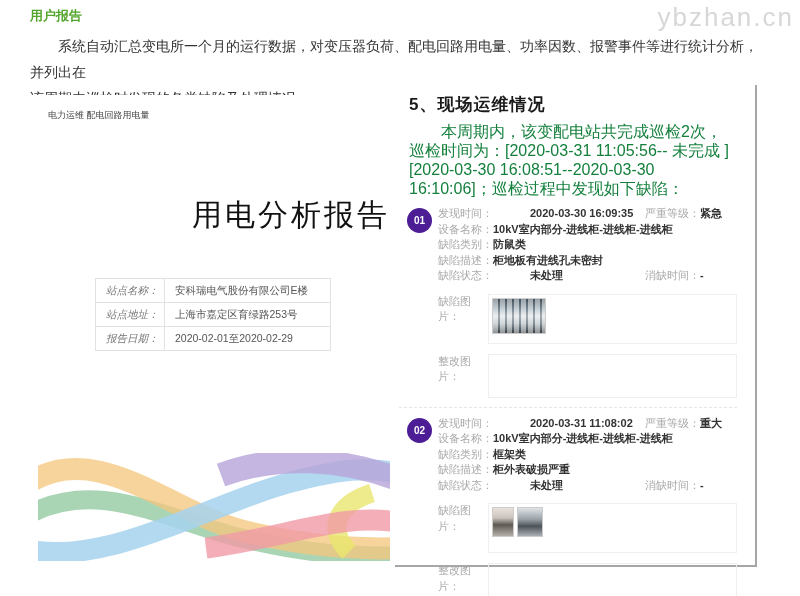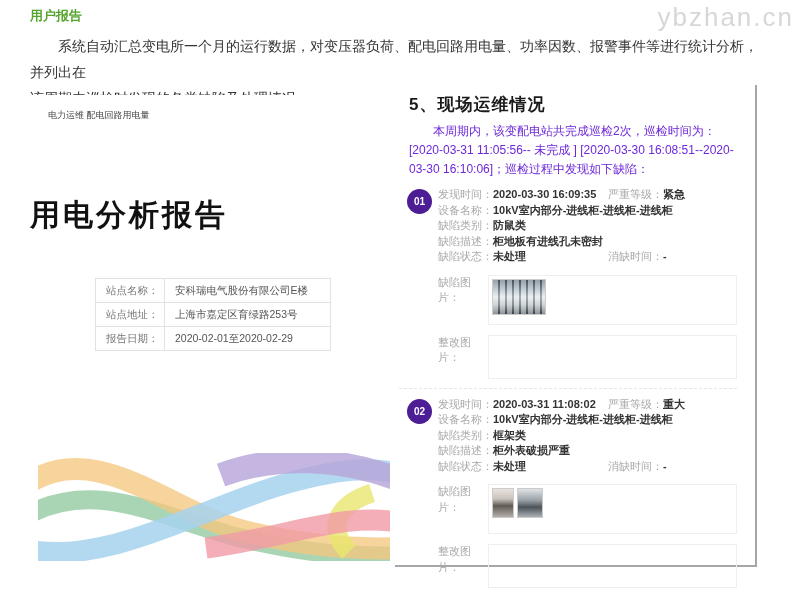--- a/index.html
+++ b/index.html
@@ -8,42 +8,42 @@
 
   
   .wm{position:absolute;top:2px;right:6px;font-size:26px;letter-spacing:2px;color:#d7d7d7;}
   .sect-title{position:absolute;left:30px;top:7px;font-size:13px;font-weight:bold;color:#54a52d;text-align:center;}
   .intro{position:absolute;left:30px;top:33px;width:740px;font-size:14px;line-height:26px;color:#333;}
   .intro .l1{text-indent:2em;}
 
   
   .cover{position:absolute;left:30px;top:95px;width:360px;height:495px;background:#fff;}
   .slogan{position:absolute;left:18px;top:14px;font-size:9px;color:#444;}
-  .cover-title{position:absolute;left:0;top:100px;width:100%;text-align:left;font-size:30px;font-weight:bold;color:#111;letter-spacing:3px;}
+  .cover-title{position:absolute;left:0;top:100px;width:100%;text-align:right;font-size:30px;font-weight:normal;color:#111;letter-spacing:3px;}
   .cover-table{position:absolute;left:65px;top:183px;width:236px;border-collapse:collapse;font-size:10.5px;}
   .cover-table td{border:1px solid #e2e2e2;height:23px;padding:0 0 0 10px;}
-  .cover-table td.k{width:58px;color:#777;}
+  .cover-table td.k{width:58px;color:#777;font-style:italic;}
   .cover-table td.v{color:#555;}
   .waves{position:absolute;left:8px;top:358px;width:352px;height:108px;}
 
   
   .panel{position:absolute;left:395px;top:85px;width:360px;height:480px;background:#fff;
          border-right:2px solid #a6a6a6;border-bottom:2px solid #a6a6a6;}
   .panel h2{margin:8px 0 0 14px;font-size:17px;color:#1a1a1a;letter-spacing:1px;}
-  .summary{margin:6px 18px 4px 14px;font-size:12px;line-height:19px;color:#6d28d9;text-indent:2em;}
+  .summary{margin:6px 18px 4px 14px;font-size:16px;line-height:19px;color:#15803d;text-indent:2em;}
 
   .record{position:relative;margin:8px 0 0 0;padding-left:43px;}
   .badge{position:absolute;left:12px;top:2px;width:25px;height:25px;border-radius:50%;
          background:#4c1d95;color:#fff;font-size:10px;font-weight:bold;
          display:flex;align-items:center;justify-content:center;}
   .fields{width:299px;}
   .frow{font-size:11px;line-height:15.5px;white-space:nowrap;}
   .lbl{color:#a9a9a9;}
   .val{color:#333;font-weight:bold;}
-  .vw{display:inline-block;min-width:112px;}
+  .vw{display:inline-block;min-width:112px;margin-left:37px;}
   .photo-row{display:flex;align-items:flex-start;margin-top:10px;white-space:normal;}
   .photo-row .lbl{flex:0 0 50px;}
   .pbox{flex:1;border:1px solid #efefef;min-height:42px;padding:3px;display:flex;gap:3px;}
   .pbox-empty{min-height:36px;}
   .photo{border:1px solid #ccc;}
   .photo-cabinets{width:52px;height:34px;
      background:
        repeating-linear-gradient(90deg,rgba(255,255,255,.45) 0 5px,rgba(60,72,84,.35) 5px 7px),
        linear-gradient(180deg,#46555f 0%,#93a5b0 28%,#dde2e5 50%,#aab4ba 72%,#343c42 100%);}
   .photo-panel-a{width:20px;height:28px;

